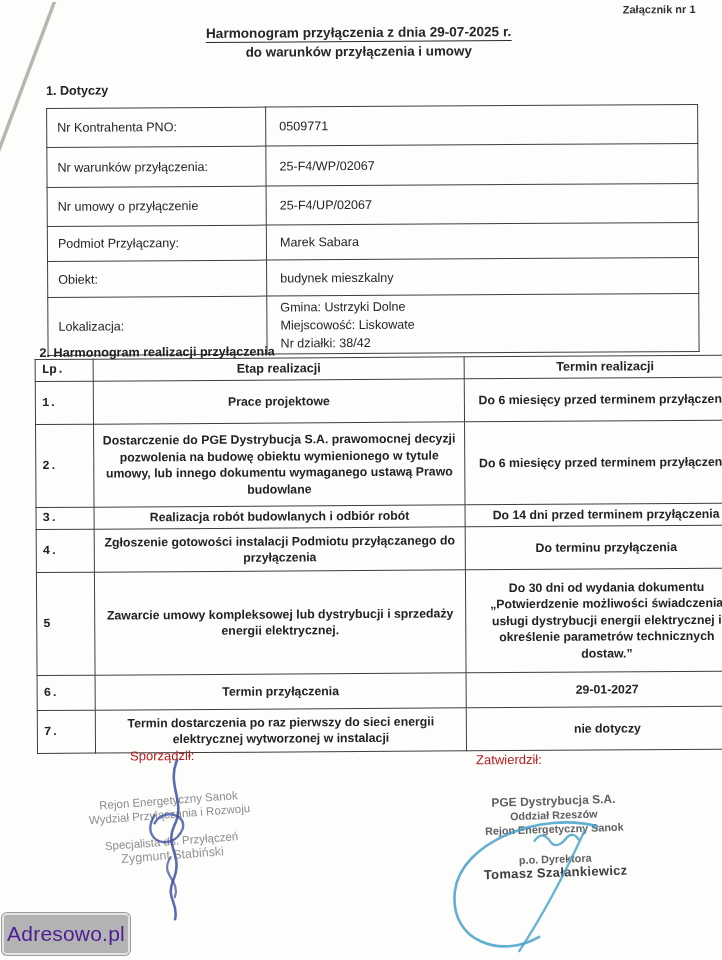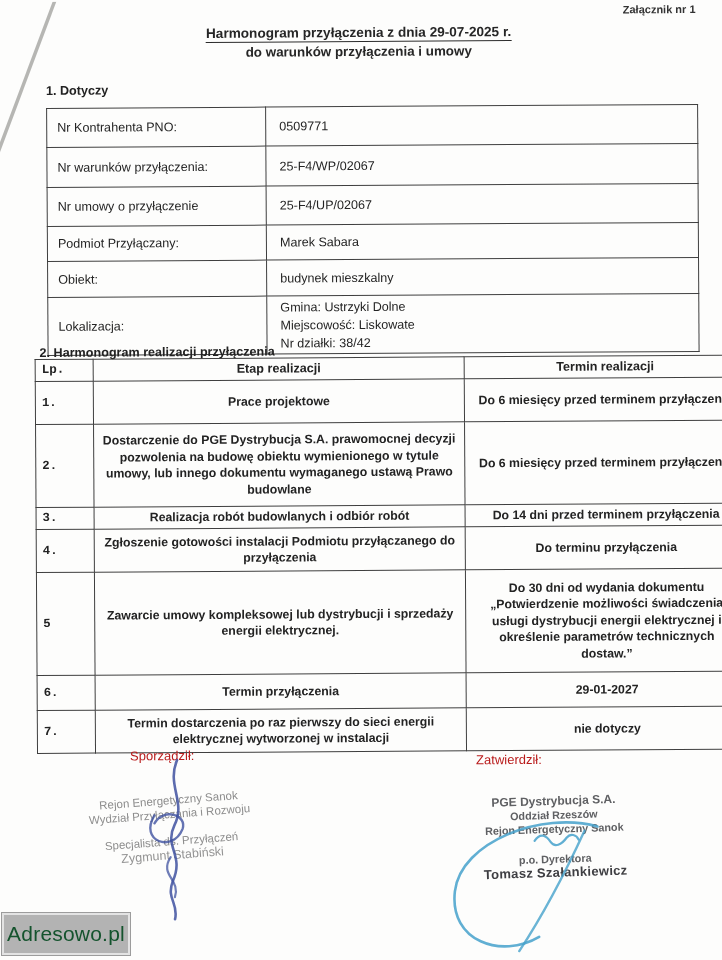--- a/index.html
+++ b/index.html
@@ -70,24 +70,24 @@
   .stamp-right .gap{height:16px;}
   .stamp-right .name{font-size:13px;color:#3e3e42;font-weight:bold;letter-spacing:.3px;}
 
   .sig-svg{position:absolute;pointer-events:none;}
   #sig-svg-left{top:756px;left:128px;}
   #sig-svg-right{top:810px;left:440px;}
 
   
   .watermark{
     position:absolute;left:2px;top:913px;width:124px;height:38px;
-    background:#b3b3b3;border:2px solid #e3e3e3;border-radius:0;
+    background:#b3b3b3;border:2px solid #e3e3e3;border-radius:5px;
     box-shadow:0 0 0 1px #9c9c9c;
     display:flex;align-items:center;justify-content:center;
-    color:#14532d;font-size:21px;letter-spacing:.2px;
+    color:#4c1d95;font-size:21px;letter-spacing:.2px;
   }
 </style>
 </head>
 <body>
 
 <div class="doc">
 
   <svg class="corner-line" width="80" height="170">
     <line x1="-4" y1="160" x2="60" y2="-8" stroke="#b6b6b3" stroke-width="3.5"></line>
   </svg>

